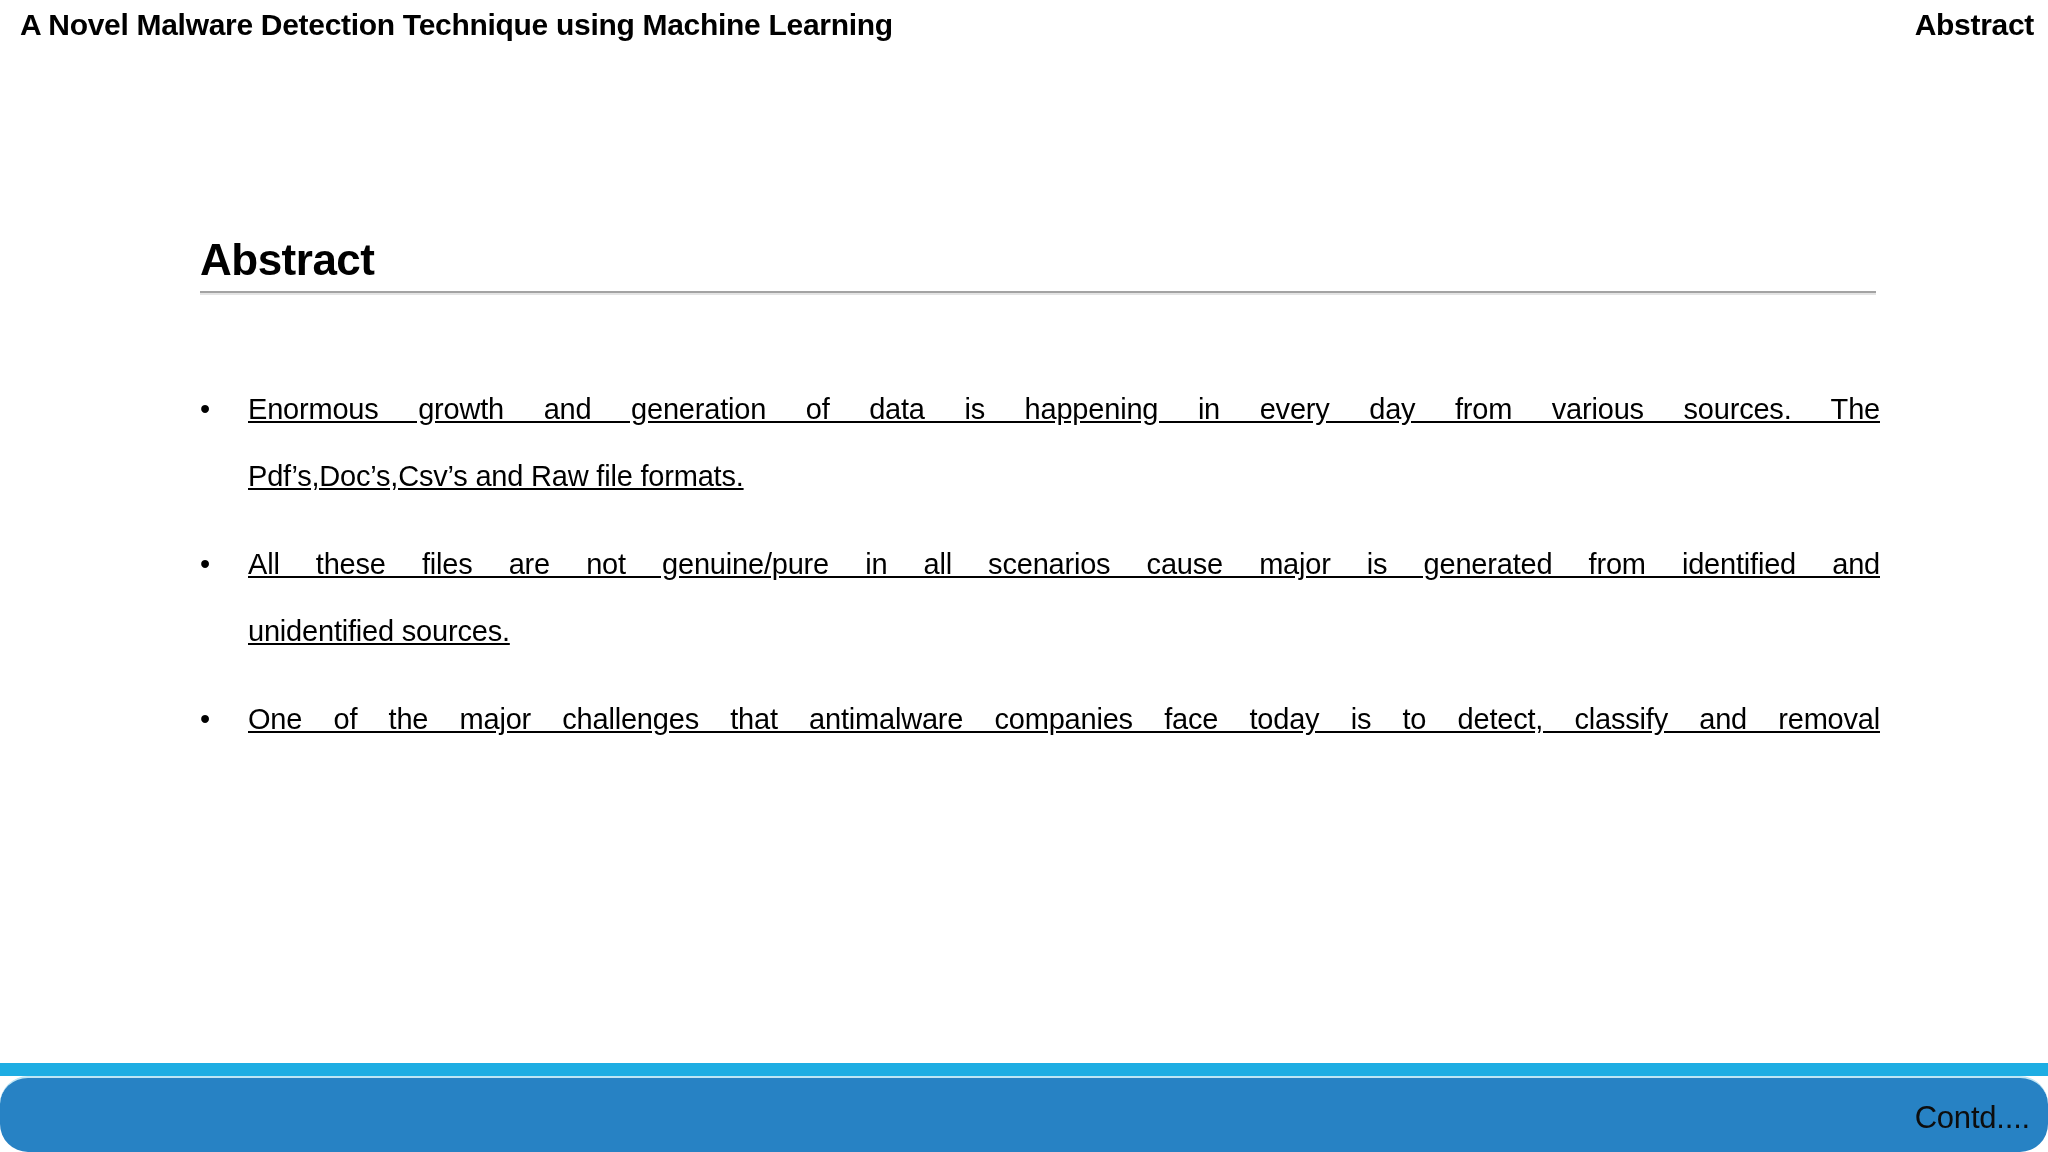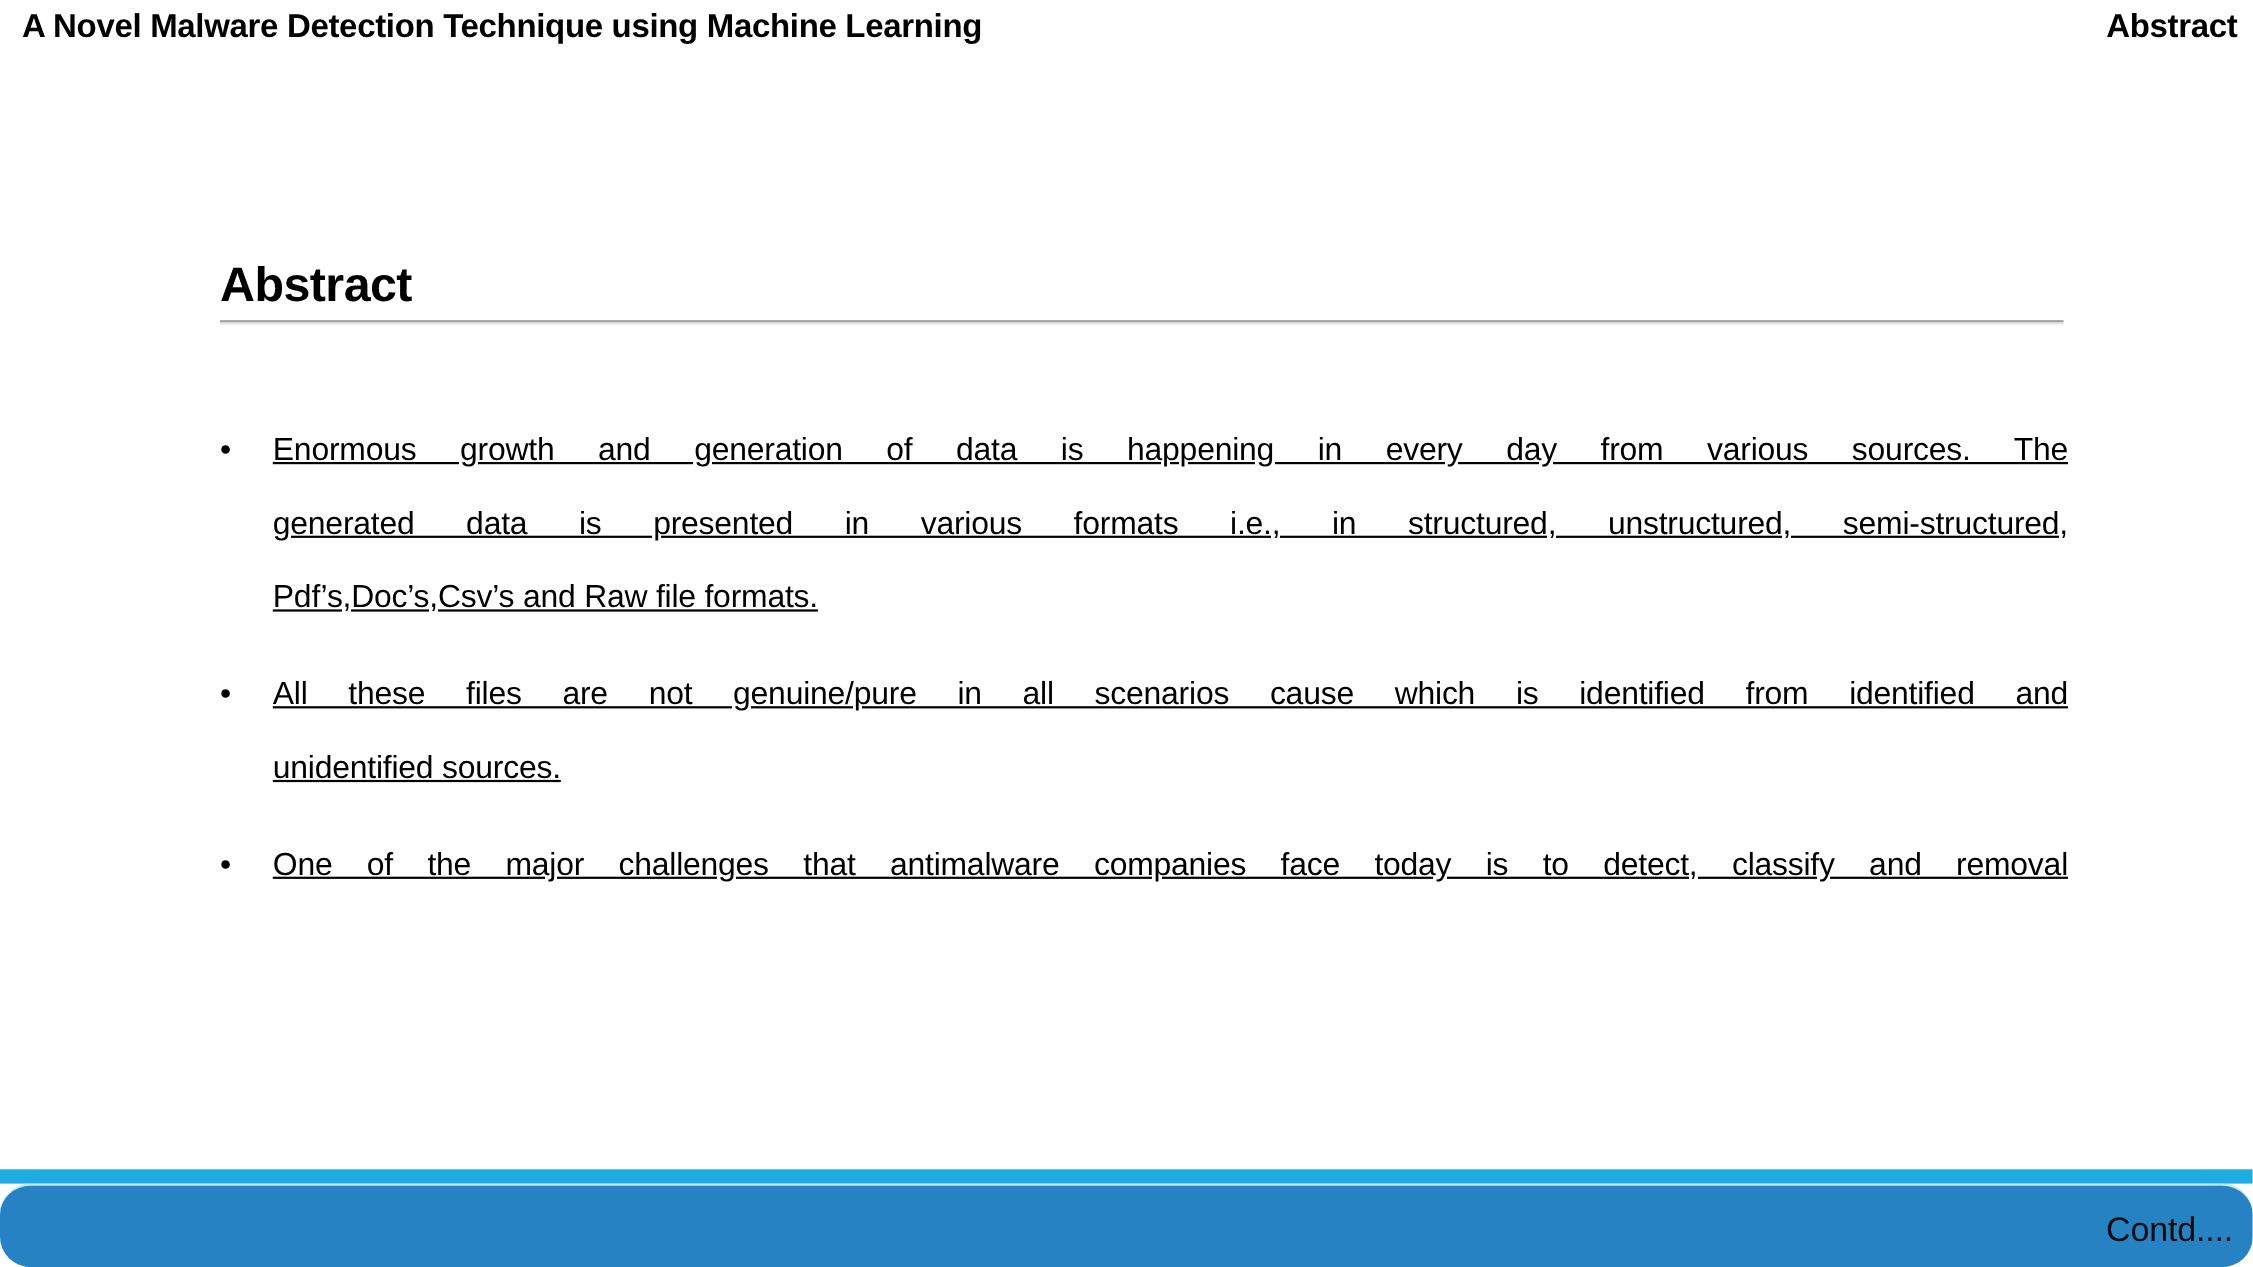--- a/index.html
+++ b/index.html
@@ -138,29 +138,28 @@
 
   <h1 class="abstract-heading">Abstract</h1>
 
   <div class="heading-rule"></div>
 
   <div class="bullet-list" id="bullet-list">
   <div class="bullet-item">
     <span class="bullet-marker">•</span>
     <div class="bullet-text">
           <div class="line fill">Enormous growth and generation of data is happening in every day from various sources. The</div>
-          <div class="line fill">generated data is presented in various formats i.e., in structured, unstructured, semi-structured,</div>
           <div class="line">Pdf’s,Doc’s,Csv’s and Raw file formats.</div>
         </div>
   </div>
 
   <div class="bullet-item">
     <span class="bullet-marker">•</span>
     <div class="bullet-text">
-          <div class="line fill">All these files are not genuine/pure in all scenarios cause which is identified from identified and</div>
+          <div class="line fill">All these files are not genuine/pure in all scenarios cause major is generated from identified and</div>
           <div class="line">unidentified sources.</div>
         </div>
   </div>
 
   <div class="bullet-item">
     <span class="bullet-marker">•</span>
     <div class="bullet-text">
           <div class="line fill">One of the major challenges that antimalware companies face today is to detect, classify and removal</div>
         </div>
   </div>

